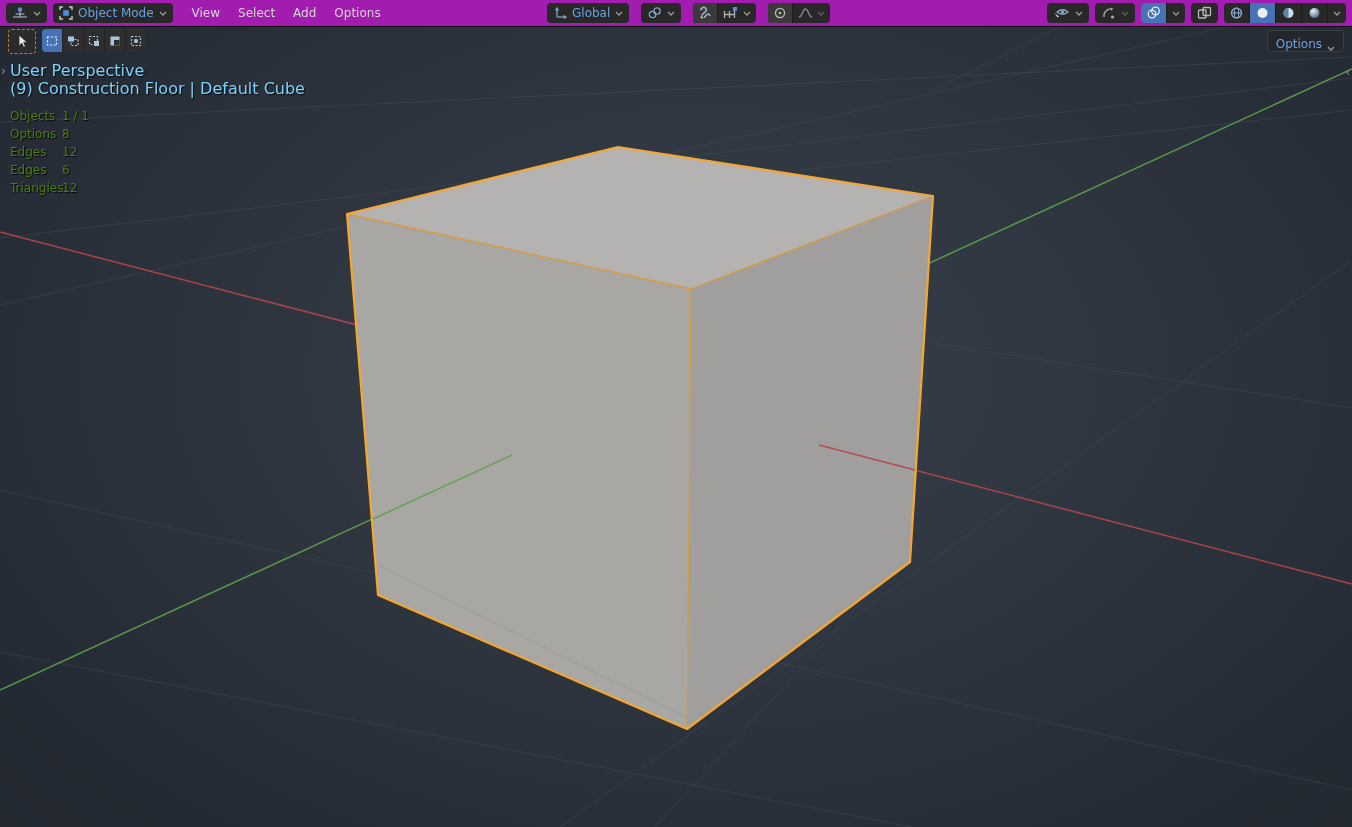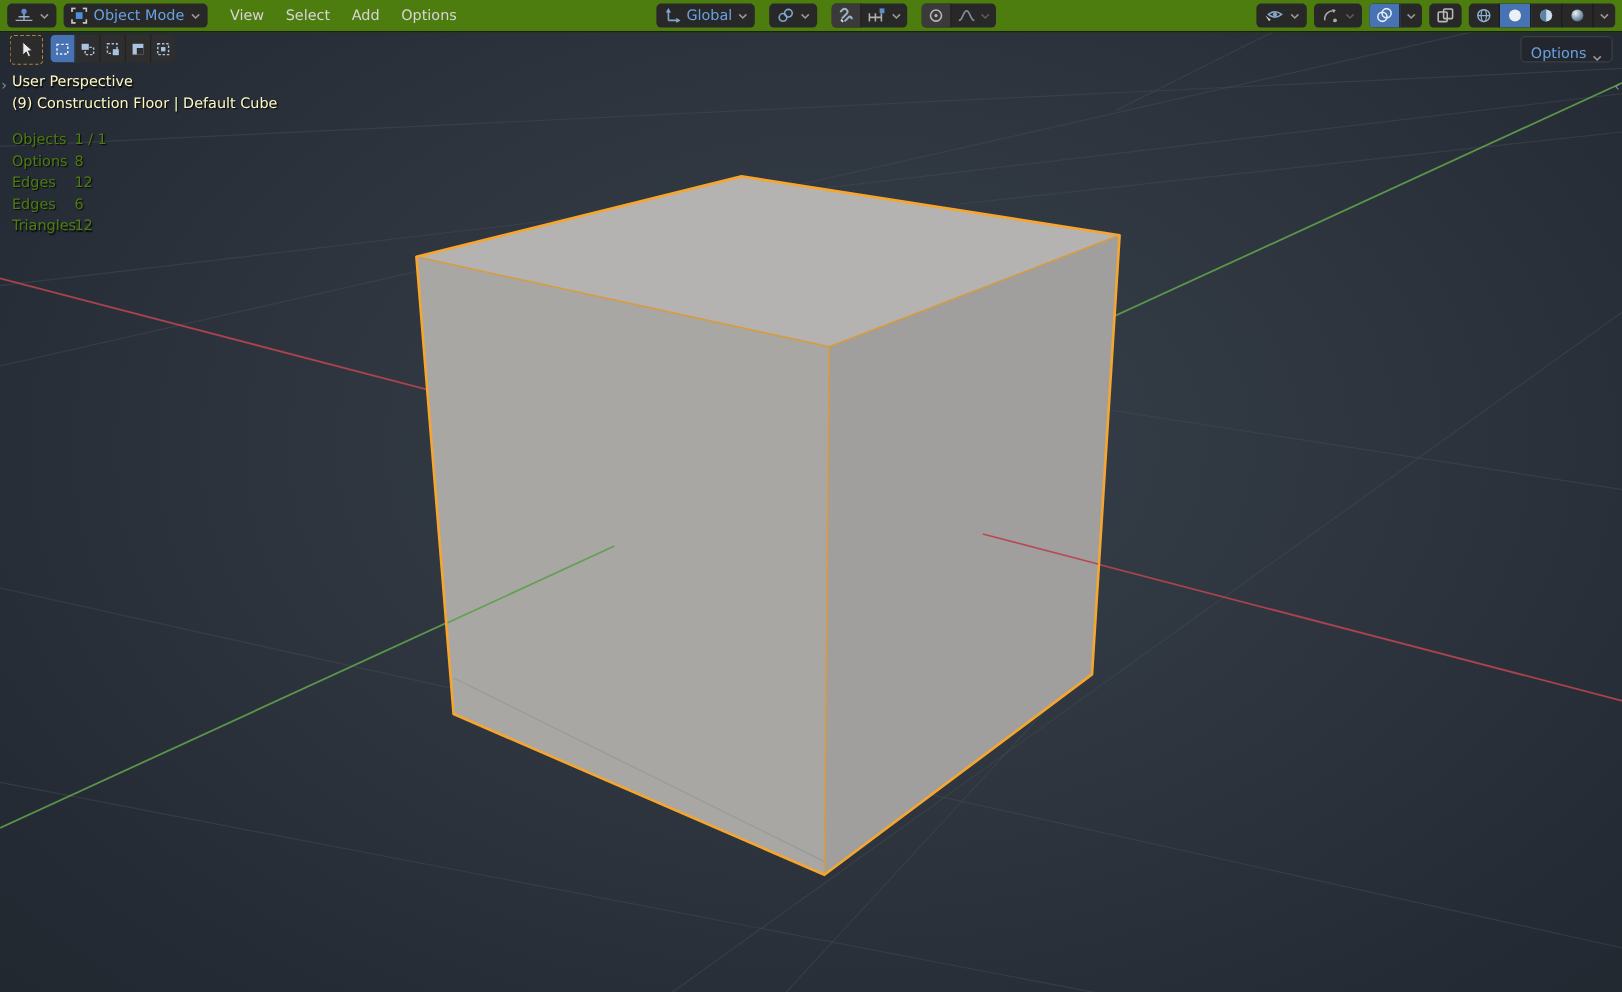--- a/index.html
+++ b/index.html
@@ -7,21 +7,21 @@
     -webkit-font-smoothing:antialiased;}
   #stage{position:relative;width:1352px;height:827px;}
 
   
   #viewport{position:absolute;inset:0;
     background:radial-gradient(1150px 780px at 52% 45%,
       #37404b 0%, #2d343e 42%, #252b34 70%, #1f242c 100%);}
   #scene-svg{position:absolute;left:0;top:0;}
 
   
-  #topbar{position:absolute;left:0;top:0;width:100%;height:26px;background:#4d7c0f;
+  #topbar{position:absolute;left:0;top:0;width:100%;height:26px;background:#a21caf;
     border-bottom:1px solid #0e0e0e;display:flex;align-items:center;z-index:30;text-align:right;}
   .tb-left{display:flex;align-items:center;gap:6px;padding-left:6px;}
   .tb-center{position:absolute;left:547px;top:3px;display:flex;align-items:center;gap:12px;}
   .tb-right{position:absolute;right:6px;top:3px;display:flex;align-items:center;gap:6px;}
   .btn{display:flex;align-items:center;gap:5px;background:#282828;border-radius:4px;
     height:20px;padding:0 6px;color:#d6d6d6;font-size:12px;}
   .btn-group{display:flex;background:#282828;border-radius:4px;height:20px;overflow:hidden;}
   .seg{display:flex;align-items:center;gap:4px;padding:0 5px;border-right:1px solid #1c1c1c;}
   .seg:last-child{border-right:none;}
   .seg.lighter{background:#3a3a3a;}
@@ -39,21 +39,21 @@
     display:flex;background:#2e2e2e;border-radius:4px;overflow:hidden;}
   .sm-btn{width:20px;height:23px;display:flex;align-items:center;justify-content:center;
     border-right:1px solid #222;}
   .sm-btn:last-child{border-right:none;}
   .sm-btn.active{background:#4772b3;}
   #options-btn{position:absolute;right:8px;top:30px;z-index:20;height:20px;
     display:flex;align-items:flex-end;gap:5px;background:#23272d;border:1px solid #3a3f46;
     border-radius:4px;padding:0 8px;font-size:12px;}
 
   
-  .ov-text{position:absolute;left:10px;color:#fef9c3;font-size:12px;z-index:10;
+  .ov-text{position:absolute;left:10px;color:#7dd3fc;font-size:16px;z-index:10;
     text-shadow:1px 1px 1px rgba(0,0,0,.85);white-space:pre;}
   #view-label{top:61px;}
   #scene-label{top:79px;}
   #stats{position:absolute;left:10px;top:107px;z-index:10;}
   .stat-row{display:flex;height:18px;align-items:center;color:#4d7c0f;font-size:12px;
     text-shadow:1px 1px 1px rgba(0,0,0,.85);}
   .stat-label{width:52px;}
   .edge-toggle{position:absolute;color:#8d9298;font-size:12px;z-index:10;line-height:12px;}
   #edge-left{left:1px;top:65px;}
   #edge-right{right:2px;top:66px;}

